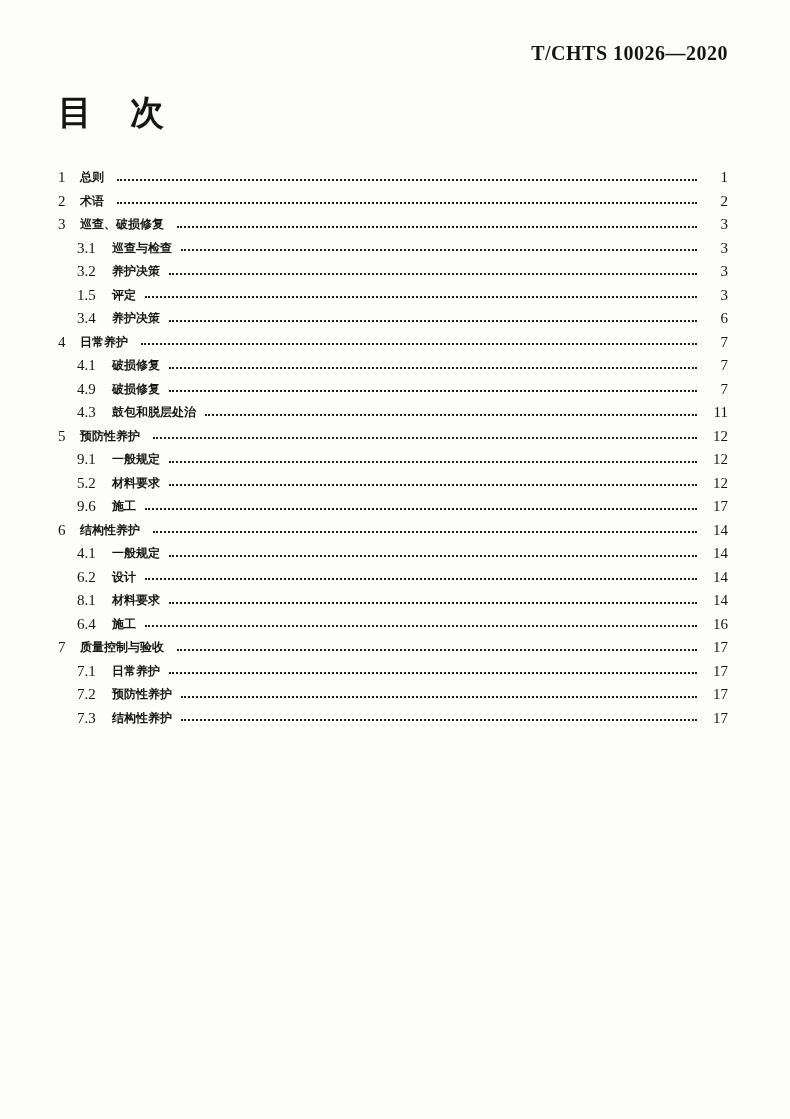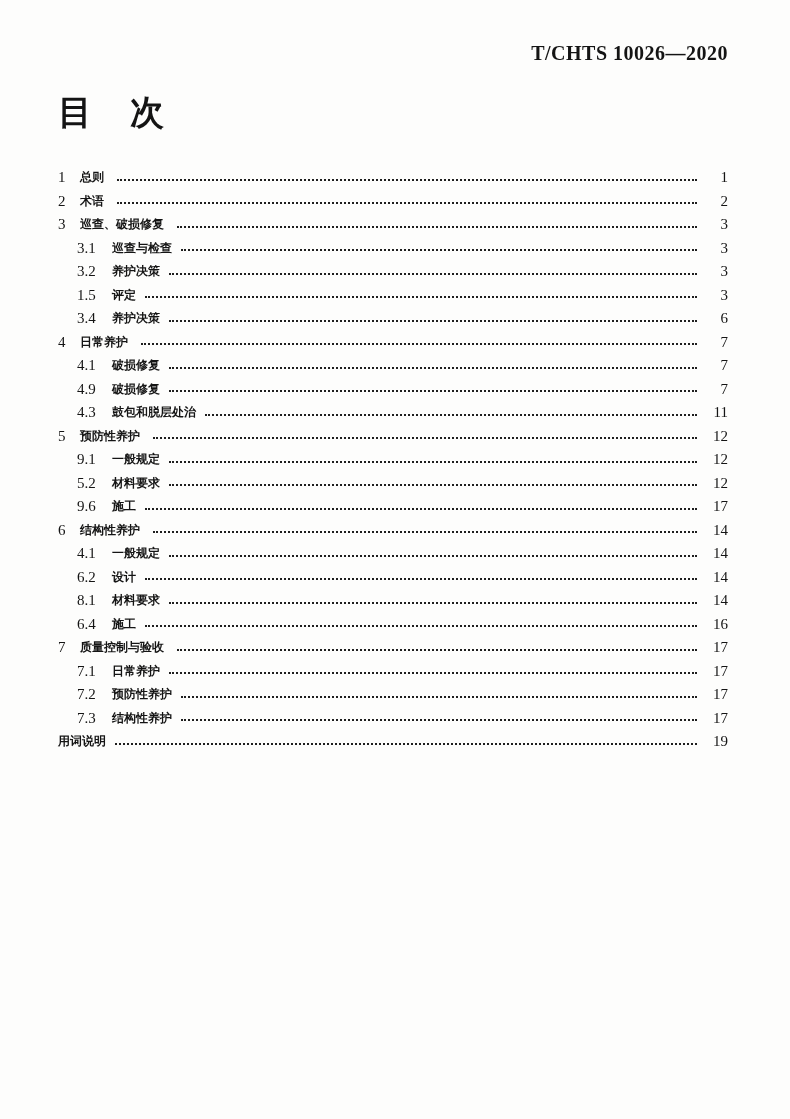--- a/index.html
+++ b/index.html
@@ -249,20 +249,14 @@
     <span class="pg">17</span>
   </div>
 
   <div class="toc-row lv2">
     <span class="num">7.3</span>
     <span class="lbl">结构性养护</span>
     <span class="leader"></span>
     <span class="pg">17</span>
   </div>
 
-  <div class="toc-row lv0">
-
-    <span class="lbl">用词说明</span>
-    <span class="leader"></span>
-    <span class="pg">19</span>
-  </div>
 </div>
 </div>
 
 </body></html>

